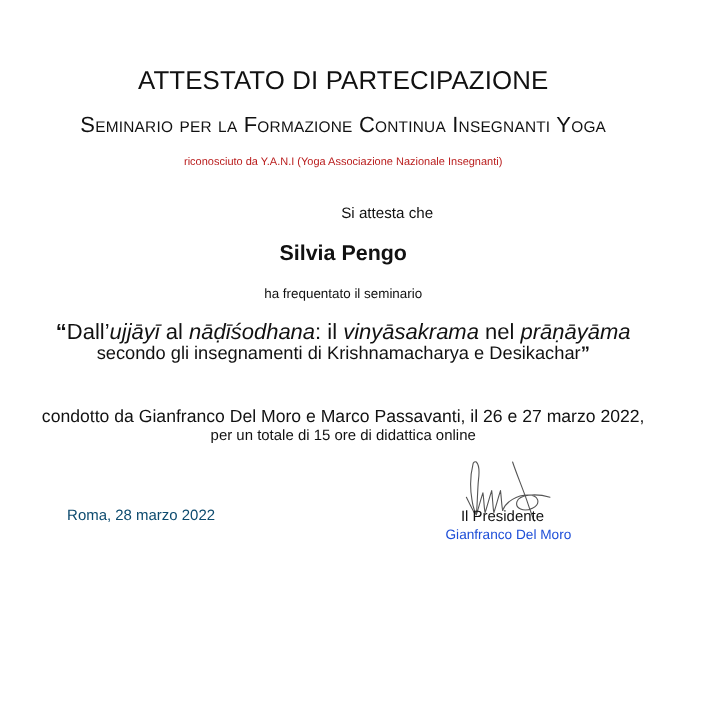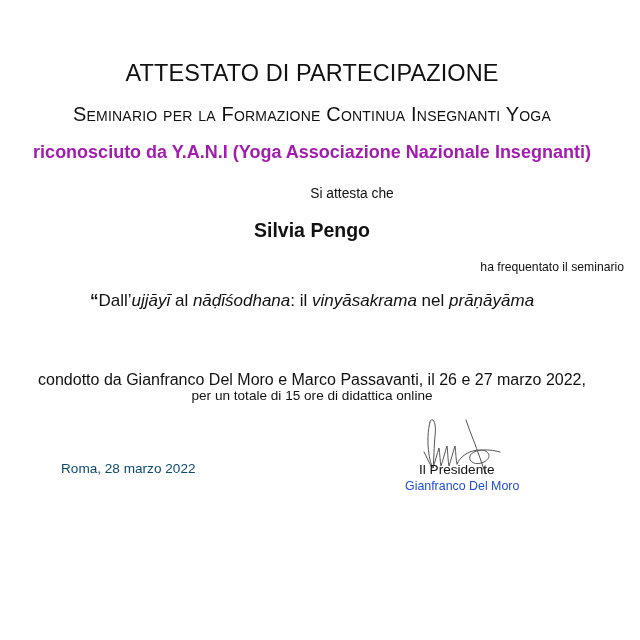--- a/index.html
+++ b/index.html
@@ -36,45 +36,43 @@
     }
     .subtitle {
       top: 103px;
       font-size: 20px;
       font-variant: small-caps;
       letter-spacing: 0.2px;
       color: #111;
     }
     .recognized {
       top: 142px;
-      font-size: 18px;
-      color: #a21caf;
-      font-weight: bold;
+      font-size: 10px;
+      color: #b91c1c;
     }
     .attesta {
       top: 186px;
       font-size: 13.8px;
       color: #111;
       padding-left: 40px;
     }
     .name {
       top: 219px;
       font-size: 19.5px;
       font-weight: bold;
       color: #111;
     }
     .frequentato {
       top: 260px;
       font-size: 12.2px;
       color: #111;
-      text-align: right;
     }
     .quote1 {
       top: 291px;
-      font-size: 17px;
+      font-size: 20px;
       color: #111;
     }
     .quote2 {
       top: 311px;
       font-size: 16.6px;
       color: #111;
     }
     .quote-mark {
       font-weight: bold;
     }
@@ -144,20 +142,23 @@
   <div class="center-line attesta">Si attesta che</div>
 
   <div class="center-line name">Silvia Pengo</div>
 
   <div class="center-line frequentato">ha frequentato il seminario</div>
 
   <div class="center-line quote1">
     <span class="quote-mark">“</span><span>Dall’</span><span class="it">ujjāyī</span><span> al </span><span class="it">nāḍīśodhana</span><span>: il </span><span class="it">vinyāsakrama</span><span> nel </span><span class="it">prāṇāyāma</span>
   </div>
 
+  <div class="center-line quote2">
+    <span>secondo gli insegnamenti di Krishnamacharya e Desikachar</span><span class="quote-mark">”</span>
+  </div>
 
   <div class="center-line conducted1">condotto da Gianfranco Del Moro e Marco Passavanti, il 26 e 27 marzo 2022,</div>
 
   <div class="center-line conducted2">per un totale di 15 ore di didattica online</div>
 
   <div class="place-date">Roma, 28 marzo 2022</div>
 
   <div class="sign-block">
     <svg class="signature" viewBox="0 0 100 58" xmlns="http://www.w3.org/2000/svg">
       <g fill="none" stroke="#555" stroke-width="1" stroke-linecap="round" stroke-linejoin="round">

